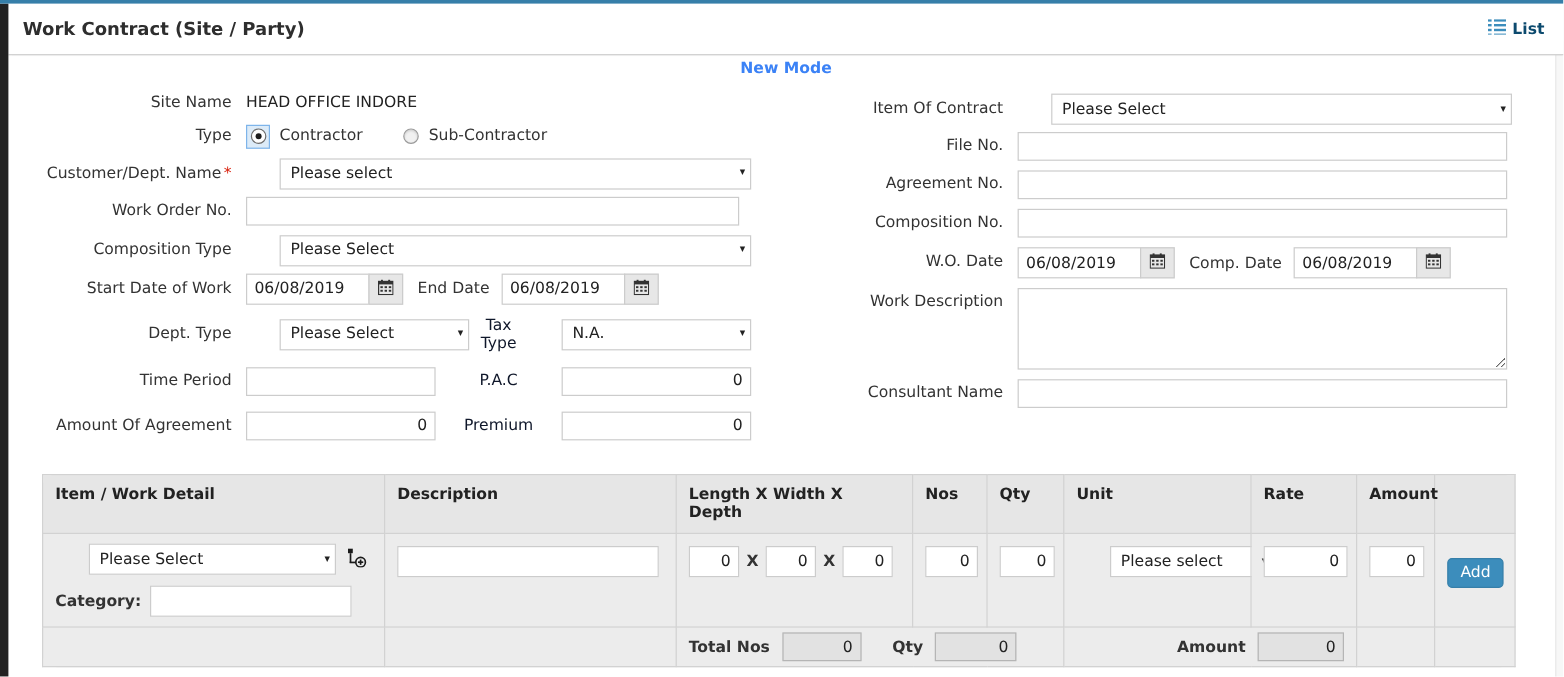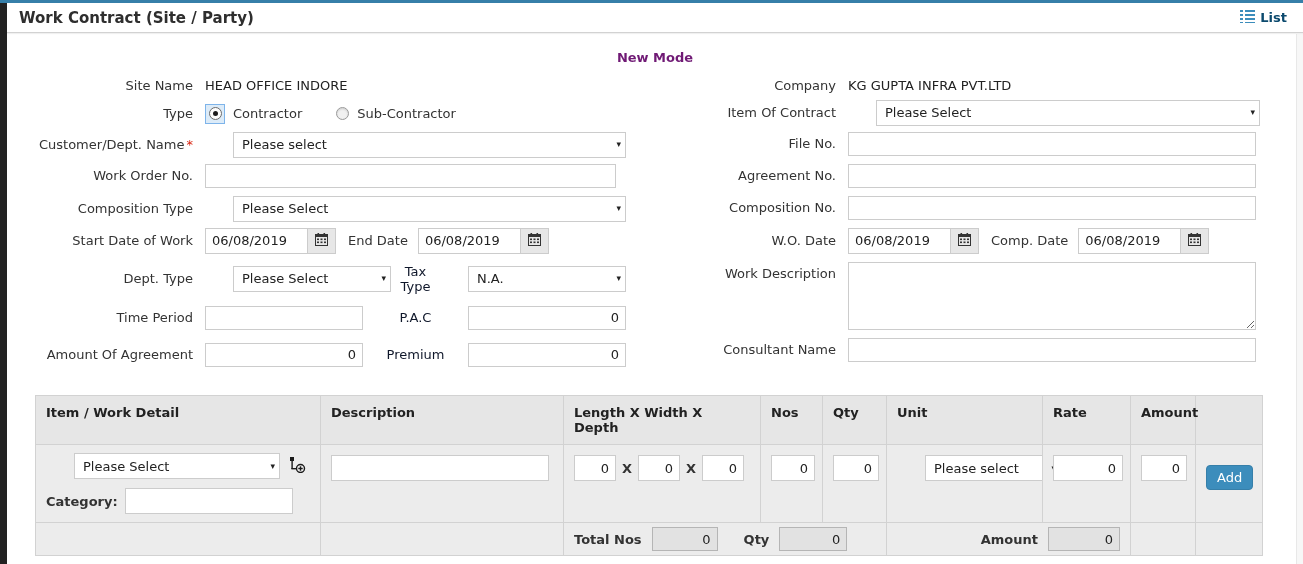--- a/index.html
+++ b/index.html
@@ -4,28 +4,28 @@
 <style>
   * { box-sizing: border-box; margin: 0; padding: 0; }
   html,body { background:#fff; }
   body { font-family: "DejaVu Sans", "Liberation Sans", sans-serif; font-size:13px; color:#333; }
   .page { position:relative; width:1303px; height:564px; background:#fff; overflow:hidden; }
 
   .topline { position:absolute; top:0; left:0; width:100%; height:3px; background:#367fa9; z-index:6; }
   .sidebar-sliver { position:absolute; top:3px; left:0; width:7px; height:561px; background:#222222; z-index:5; }
   .right-strip { position:absolute; top:34px; right:0; width:7px; bottom:0; background:#f7f7f7; border-left:1px solid #e8e8e8; }
 
-  .header { position:absolute; top:3px; left:7px; right:0; height:30px; background:#fff;
+  .header { position:absolute; top:3px; left:7px; right:0; height:43px; background:#fff;
             border-bottom:1px solid #d2d2d2; box-shadow:0 1px 1px rgba(0,0,0,.06);
             display:flex; align-items:center; justify-content:space-between; padding:0 16px 0 12px; }
   .page-title { font-size:15px; font-weight:bold; color:#2e2e2e; }
   .list-link { display:flex; align-items:center; gap:5px; color:#0c4a6e; font-weight:bold; font-size:13px; cursor:pointer; }
 
   .mode-banner { position:absolute; top:50px; left:7px; right:0; text-align:center;
-                 color:#701a75; font-weight:bold; font-size:13px; }
+                 color:#3b82f6; font-weight:bold; font-size:13px; }
 
   .col { position:absolute; display:flex; flex-direction:column; }
   .col-left  { left:30px;  top:78px; width:596px; }
   .col-right { left:698px; top:78px; width:562px; }
   .frow { display:flex; align-items:center; }
   .mb6{margin-bottom:6px}.mb8{margin-bottom:8px}.mb10{margin-bottom:10px}.mb12{margin-bottom:12px}.mb13{margin-bottom:13px}
   .flabel { width:175px; text-align:right; padding-right:12px; color:#333; flex-shrink:0; line-height:1.2; }
   .col-right .flabel { width:150px; }
   .req { color:#d9230f; margin-left:2px; }
   .static-val { color:#222; }
@@ -227,24 +227,20 @@
     <div class="frow">
       <div class="flabel">Amount Of Agreement</div>
       <input class="tinput w158 num" value="0" style="">
       <span class="mid-label">Premium</span>
       <input class="tinput w158 num" value="0" style="">
     </div>
   </div>
 
   <div class="col col-right">
 
-    <div class="frow mb6">
-      <div class="flabel">Company</div>
-      <div class="static-val">KG GUPTA INFRA PVT.LTD</div>
-    </div>
 
     <div class="frow mb6">
       <div class="flabel">Item Of Contract</div>
       <div class="fselect w408">
         <span>Please Select</span>
         <span class="caret">▾</span>
       </div>
     </div>
 
     <div class="frow mb8">

